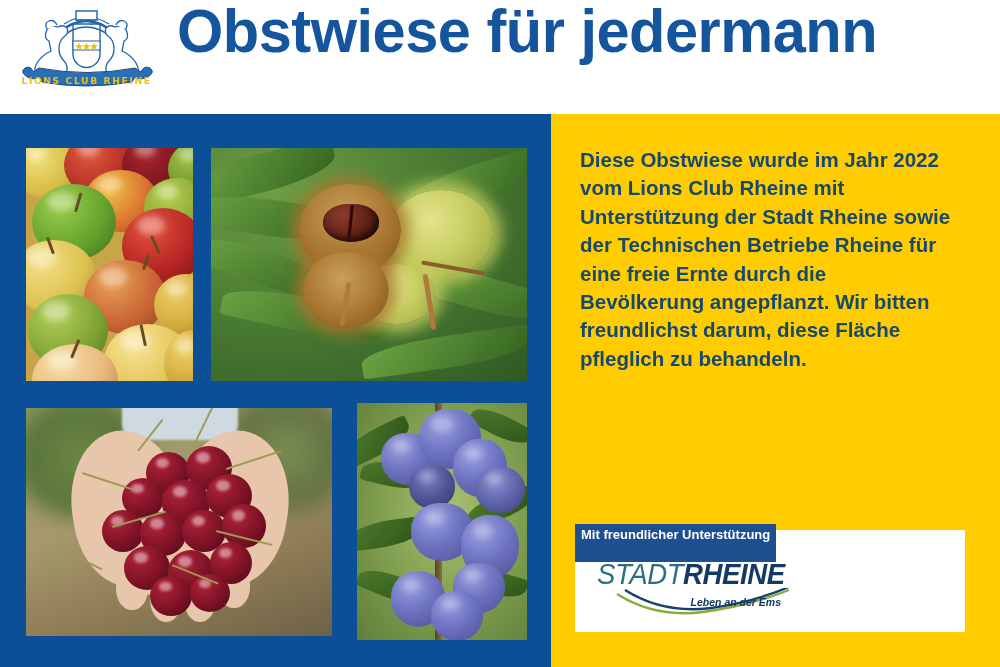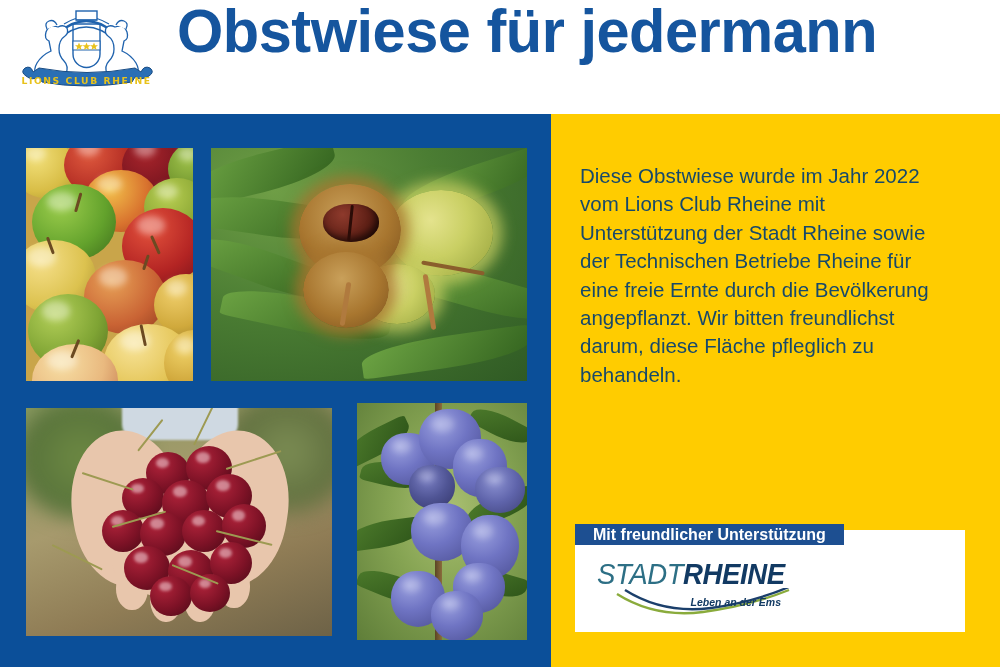--- a/index.html
+++ b/index.html
@@ -86,37 +86,37 @@
   .plum-bg{position:absolute;inset:0;
      background:radial-gradient(ellipse at 55% 45%, #a9bf71 0%, #86a453 45%, #5f7e39 100%);}
   .pleaf{position:absolute;border-radius:60% 10% 60% 10%;background:linear-gradient(140deg,#4e7c2c,#2c5318);}
   .plum{position:absolute;border-radius:48% 48% 52% 52%;
      background:radial-gradient(circle at 35% 26%, #9aa0df 0%, #6f74c3 45%, #4c4f93 100%);}
   .plum::after{content:"";position:absolute;left:20%;top:12%;width:36%;height:26%;
      border-radius:50%;background:rgba(255,255,255,0.25);filter:blur(3px);}
 
   
   .body-text{
-    position:absolute;left:580px;top:162px;width:372px;
-    color:#17496b;font-weight:normal;font-size:20.5px;line-height:28.4px;
+    position:absolute;left:580px;top:146px;width:372px;
+    color:#17496b;font-weight:bold;font-size:20.5px;line-height:28.4px;
     font-family:"Liberation Sans", sans-serif;
   }
   .body-text p{margin:0;}
   .body-text .thanks{margin-top:28px;}
 
   
   .sponsor-box{
     position:absolute;left:575px;top:530px;width:390px;height:102px;
     background:#ffffff;
   }
   .sponsor-tag{
-    position:absolute;left:0;top:-6px;height:21px;
+    position:absolute;left:0;top:-6px;height:38px;
     background:#1d4f91;color:#ffffff;
-    font-size:16px;font-weight:bold;line-height:21px;
-    padding:0 18px;white-space:nowrap;
+    font-size:13px;font-weight:bold;line-height:21px;
+    padding:0 6px;white-space:nowrap;
     font-family:"Liberation Sans", sans-serif;
   }
   .stadt-logo{position:absolute;left:22px;top:28px;width:190px;height:62px;}
   .stadt-wordmark{
     position:absolute;left:0;top:0;white-space:nowrap;
     font-size:30px;line-height:32px;font-style:italic;font-weight:bold;
     letter-spacing:-0.5px;
     font-family:"Liberation Sans", sans-serif;
     transform:scaleX(0.92);transform-origin:left top;
   }

